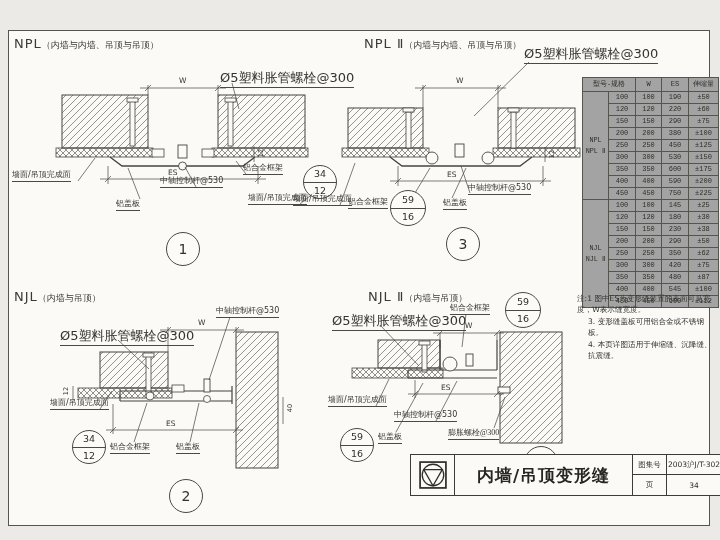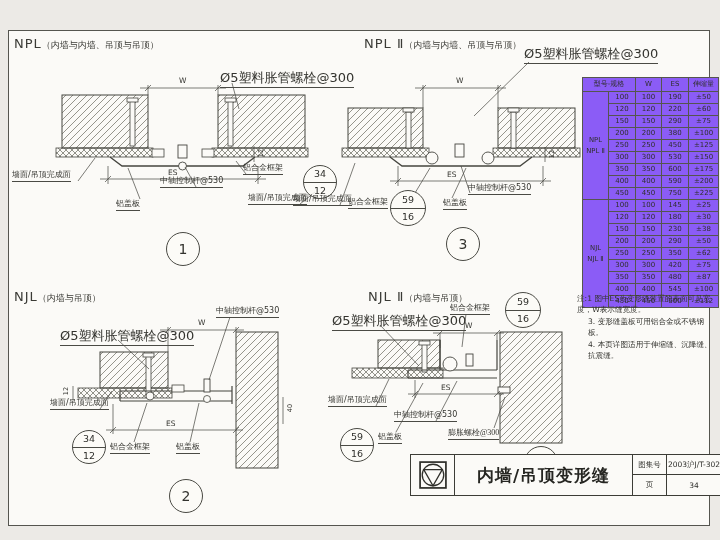--- a/index.html
+++ b/index.html
@@ -24,21 +24,21 @@
   .dim{font-size:7.5px;}
   .vdim{font-size:6.5px;transform:rotate(-90deg);transform-origin:center;}
   .refc{position:absolute;border:1px solid #4a4a44;border-radius:50%;background:rgba(251,250,247,.85);
         display:flex;flex-direction:column;box-sizing:border-box;text-align:center;}
   .refc .rt,.refc .rb{flex:1;display:flex;align-items:center;justify-content:center;font-size:9.5px;}
   .refc .rt{border-bottom:1px solid #4a4a44;}
   .numc{position:absolute;width:32px;height:32px;border:1px solid #4a4a44;border-radius:50%;
         background:rgba(251,250,247,.85);display:flex;align-items:center;justify-content:center;
         font-size:14px;color:#33332e;}
   
-  .spec{position:absolute;left:582px;top:77px;border-collapse:collapse;background:#8b5cf6;}
+  .spec{position:absolute;left:582px;top:77px;border-collapse:collapse;background:#a3a3a3;font-family:Liberation Mono, monospace;}
   .spec th,.spec td{border:0.8px solid #55554f;font-weight:normal;font-size:7px;
         text-align:center;padding:0;height:11px;line-height:11px;}
   .spec th{height:13px;line-height:13px;}
   .spec .grp{white-space:pre-line;font-size:6.8px;line-height:1.5;width:25px;}
   .spec .c1{width:26px}.spec .c2{width:25px}.spec .c3{width:26px}.spec .c4{width:29px}
   
   .notes{position:absolute;left:577px;top:293px;width:140px;font-size:7.6px;line-height:1.45;color:#33332e;}
   .notes .note{margin-bottom:1px;}
   .notes .ind{padding-left:11px;}
   

